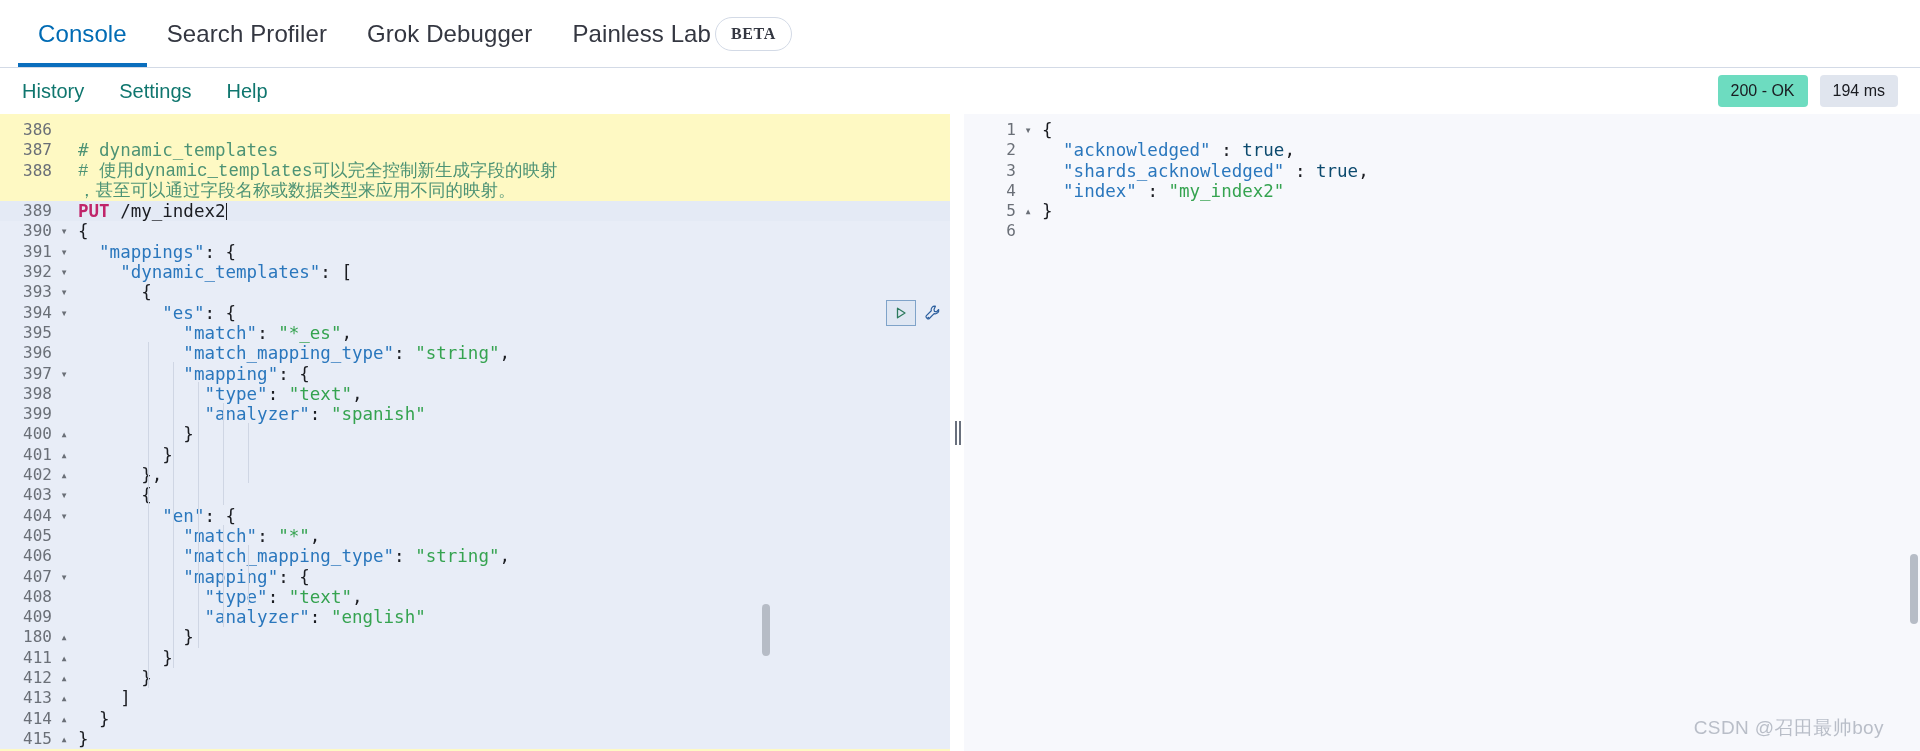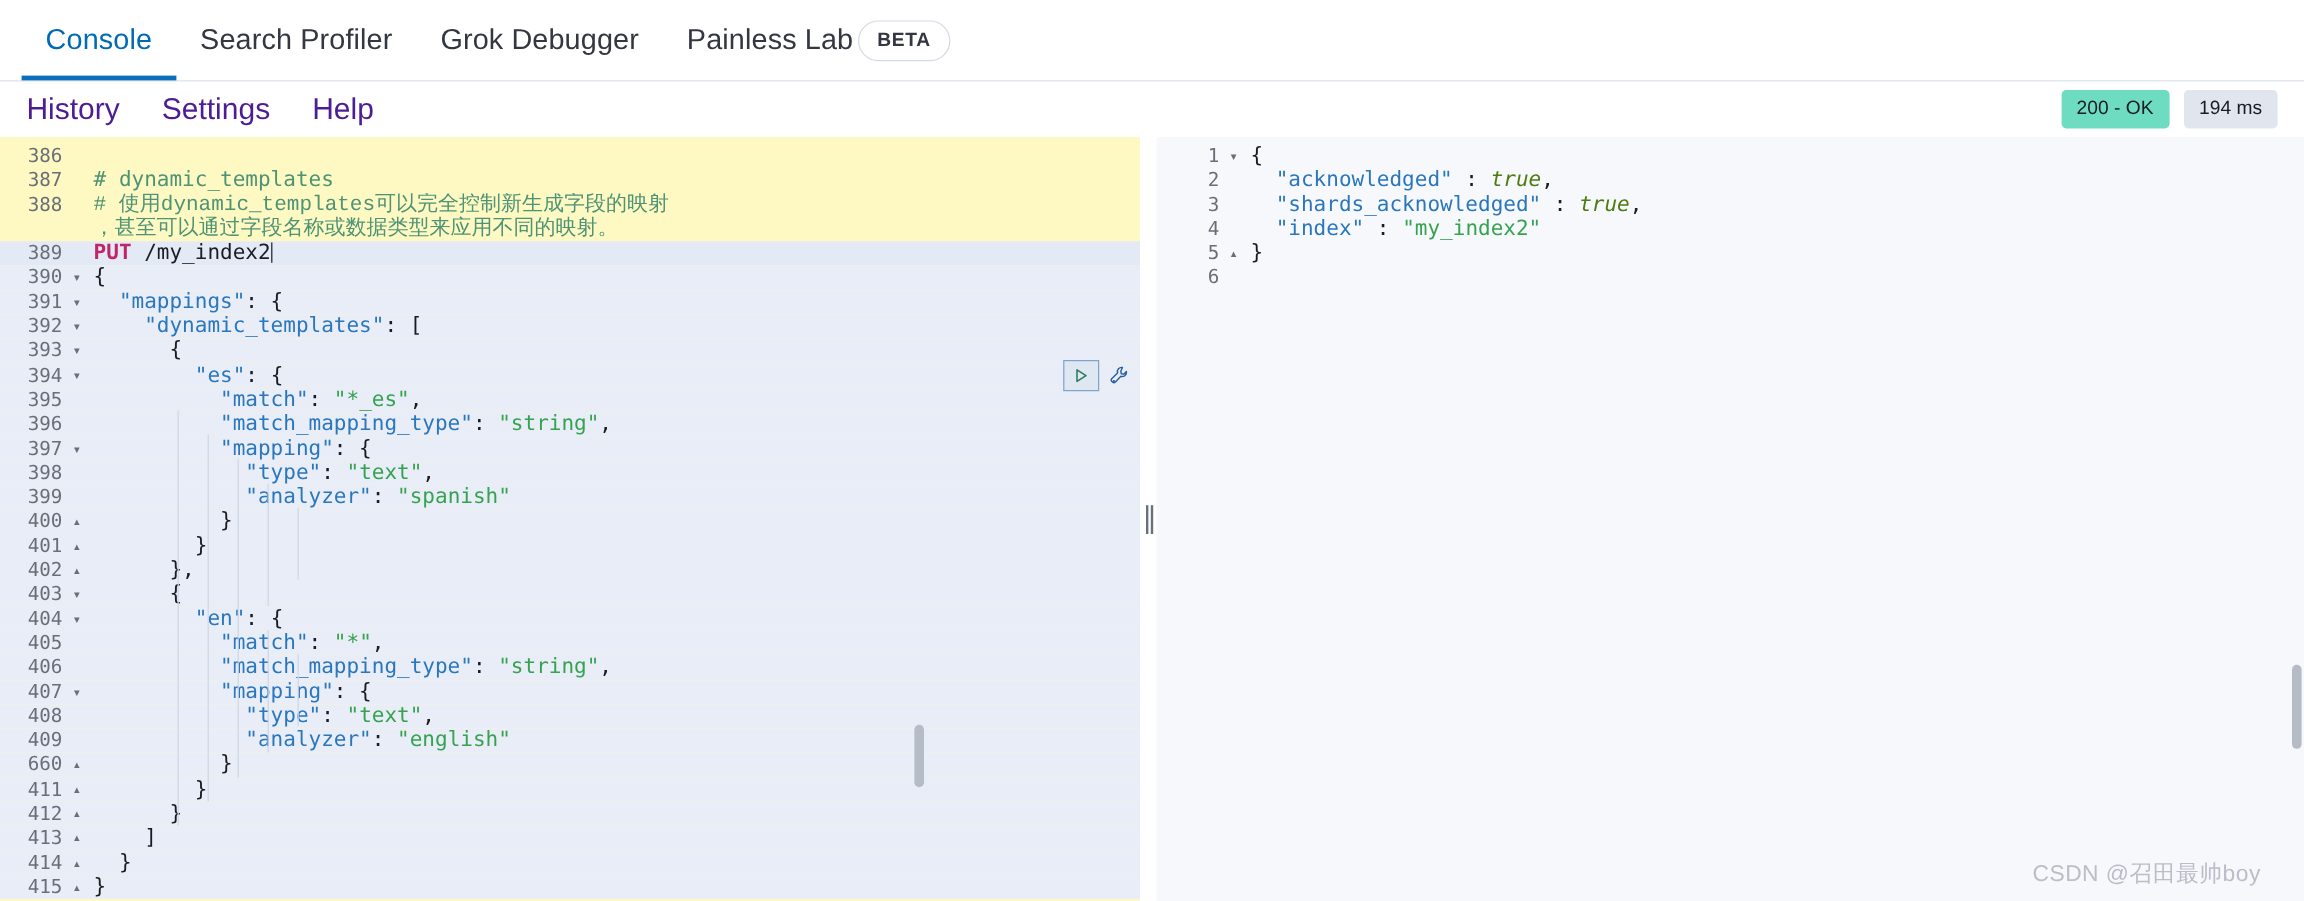--- a/index.html
+++ b/index.html
@@ -59,35 +59,36 @@
     height: 34px;
     padding: 0 15px;
     margin-left: 4px;
     border: 1px solid #d3dae6;
     border-radius: 17px;
     font-size: 16px;
     font-weight: bold;
     letter-spacing: 0.6px;
     color: #343741;
     background: #ffffff;
+    font-family: Liberation Serif, serif;
   }
 
   
   .subbar {
     height: 46px;
     flex: 0 0 46px;
     display: flex;
     align-items: center;
     padding: 0 22px 0 22px;
     background: #ffffff;
     position: relative;
   }
   .subitem {
-    font-size: 25px;
-    color: #4c1d95;
+    font-size: 20px;
+    color: #0f766e;
     margin-right: 35px;
     cursor: pointer;
   }
   .status-area {
     margin-left: auto;
     display: flex;
     align-items: center;
     gap: 12px;
   }
   .badge {
@@ -187,21 +188,21 @@
   }
   .ctext.wrap2 { line-height: 20.3px; white-space: pre-wrap; }
 
   
   .c-comment { color: #4d9375; }
   .c-method  { color: #c0256a; font-weight: bold; }
   .c-url     { color: #1a1c21; }
   .c-key     { color: #2a77bd; }
   .c-str     { color: #35a350; }
   .c-punct   { color: #1a1c21; }
-  .c-bool    { color: #4d7c0f; font-style: italic; }
+  .c-bool    { color: #0c4a6e; }
 
   .caret {
     display: inline-block;
     width: 1px;
     height: 17px;
     background: #1a1c21;
     vertical-align: -3px;
   }
 
   
@@ -315,21 +316,21 @@
           <div class="coderow sel"><span class="gnum">400</span><span class="fold">▴</span><span class="ctext"><span class="c-punct">          }</span></span></div>
           <div class="coderow sel"><span class="gnum">401</span><span class="fold">▴</span><span class="ctext"><span class="c-punct">        }</span></span></div>
           <div class="coderow sel"><span class="gnum">402</span><span class="fold">▴</span><span class="ctext"><span class="c-punct">      },</span></span></div>
           <div class="coderow sel"><span class="gnum">403</span><span class="fold">▾</span><span class="ctext"><span class="c-punct">      {</span></span></div>
           <div class="coderow sel"><span class="gnum">404</span><span class="fold">▾</span><span class="ctext"><span class="c-punct">        </span><span class="c-key">"en"</span><span class="c-punct">:</span><span class="c-punct"> {</span></span></div>
           <div class="coderow sel"><span class="gnum">405</span><span class="fold"></span><span class="ctext"><span class="c-punct">          </span><span class="c-key">"match"</span><span class="c-punct">:</span><span class="c-punct"> </span><span class="c-str">"*"</span><span class="c-punct">,</span></span></div>
           <div class="coderow sel"><span class="gnum">406</span><span class="fold"></span><span class="ctext"><span class="c-punct">          </span><span class="c-key">"match_mapping_type"</span><span class="c-punct">:</span><span class="c-punct"> </span><span class="c-str">"string"</span><span class="c-punct">,</span></span></div>
           <div class="coderow sel"><span class="gnum">407</span><span class="fold">▾</span><span class="ctext"><span class="c-punct">          </span><span class="c-key">"mapping"</span><span class="c-punct">:</span><span class="c-punct"> {</span></span></div>
           <div class="coderow sel"><span class="gnum">408</span><span class="fold"></span><span class="ctext"><span class="c-punct">            </span><span class="c-key">"type"</span><span class="c-punct">:</span><span class="c-punct"> </span><span class="c-str">"text"</span><span class="c-punct">,</span></span></div>
           <div class="coderow sel"><span class="gnum">409</span><span class="fold"></span><span class="ctext"><span class="c-punct">            </span><span class="c-key">"analyzer"</span><span class="c-punct">:</span><span class="c-punct"> </span><span class="c-str">"english"</span></span></div>
-          <div class="coderow sel"><span class="gnum">660</span><span class="fold">▴</span><span class="ctext"><span class="c-punct">          }</span></span></div>
+          <div class="coderow sel"><span class="gnum">180</span><span class="fold">▴</span><span class="ctext"><span class="c-punct">          }</span></span></div>
           <div class="coderow sel"><span class="gnum">411</span><span class="fold">▴</span><span class="ctext"><span class="c-punct">        }</span></span></div>
           <div class="coderow sel"><span class="gnum">412</span><span class="fold">▴</span><span class="ctext"><span class="c-punct">      }</span></span></div>
           <div class="coderow sel"><span class="gnum">413</span><span class="fold">▴</span><span class="ctext"><span class="c-punct">    ]</span></span></div>
           <div class="coderow sel"><span class="gnum">414</span><span class="fold">▴</span><span class="ctext"><span class="c-punct">  }</span></span></div>
           <div class="coderow sel"><span class="gnum">415</span><span class="fold">▴</span><span class="ctext"><span class="c-punct">}</span></span></div>
           <div class="coderow"><span class="gnum">416</span><span class="fold"></span><span class="ctext"></span></div>
         </div>
       <div class="vscroll left-vscroll"></div>
 
       <div class="req-actions">

